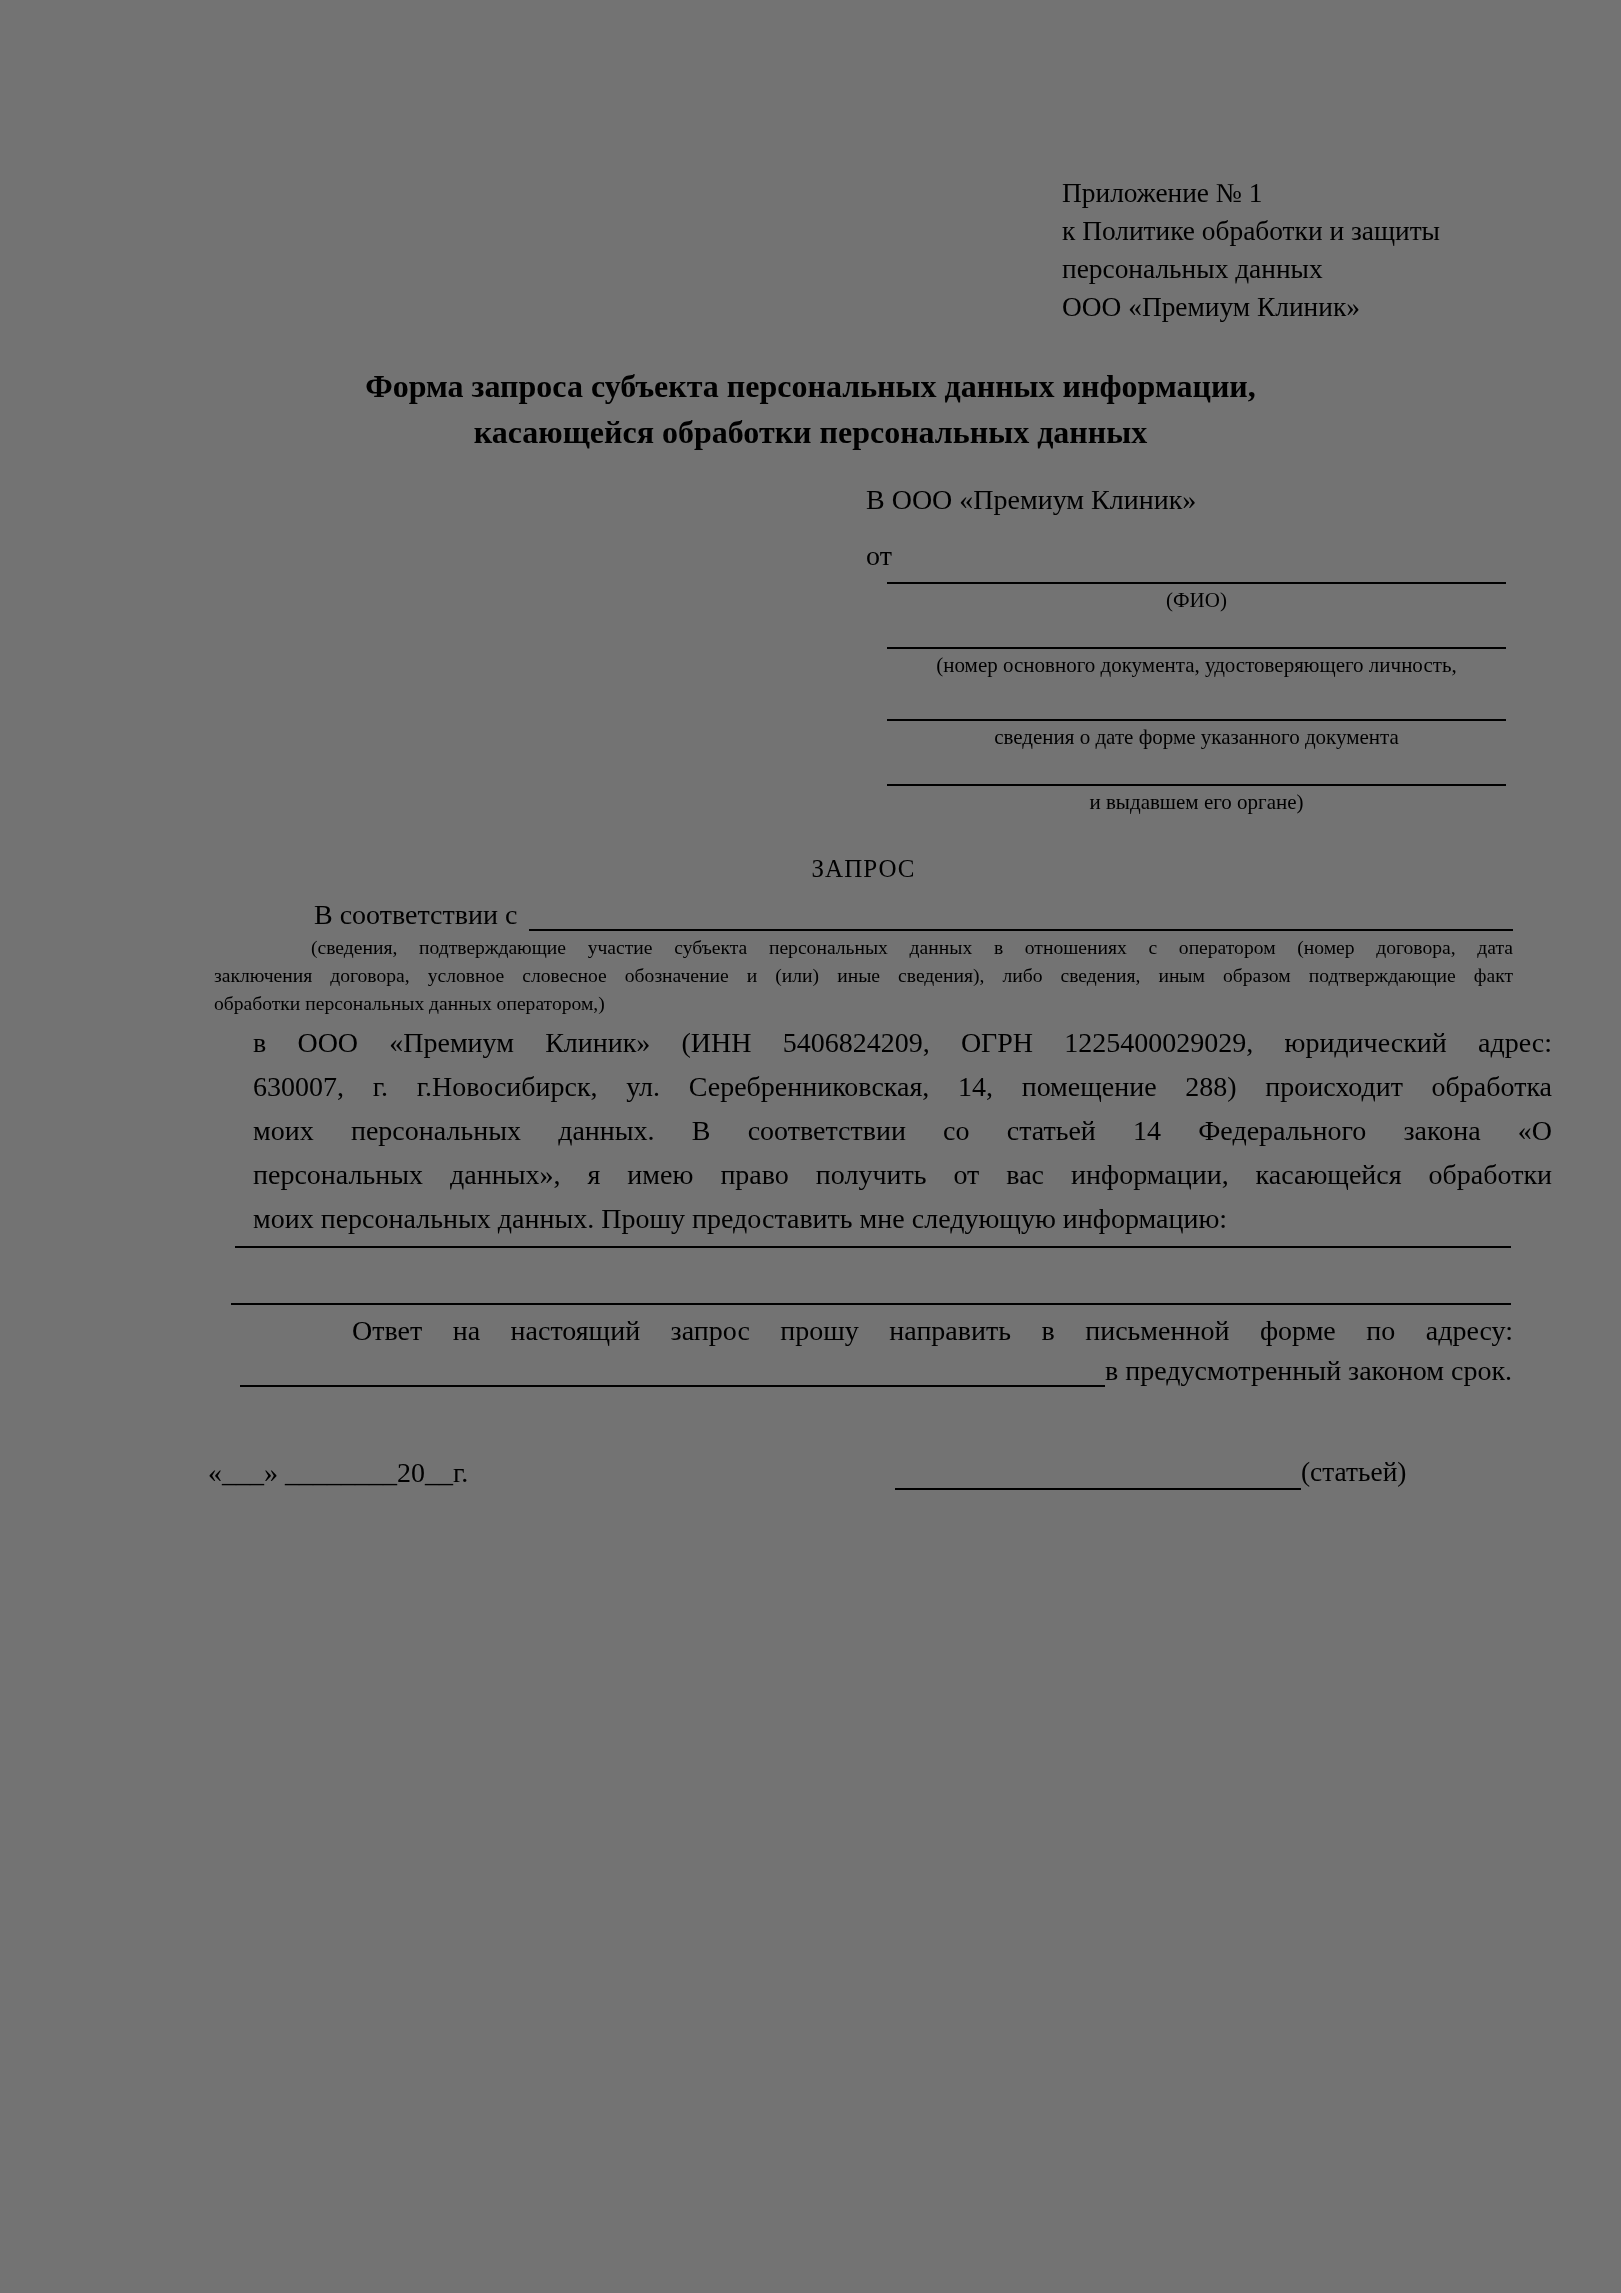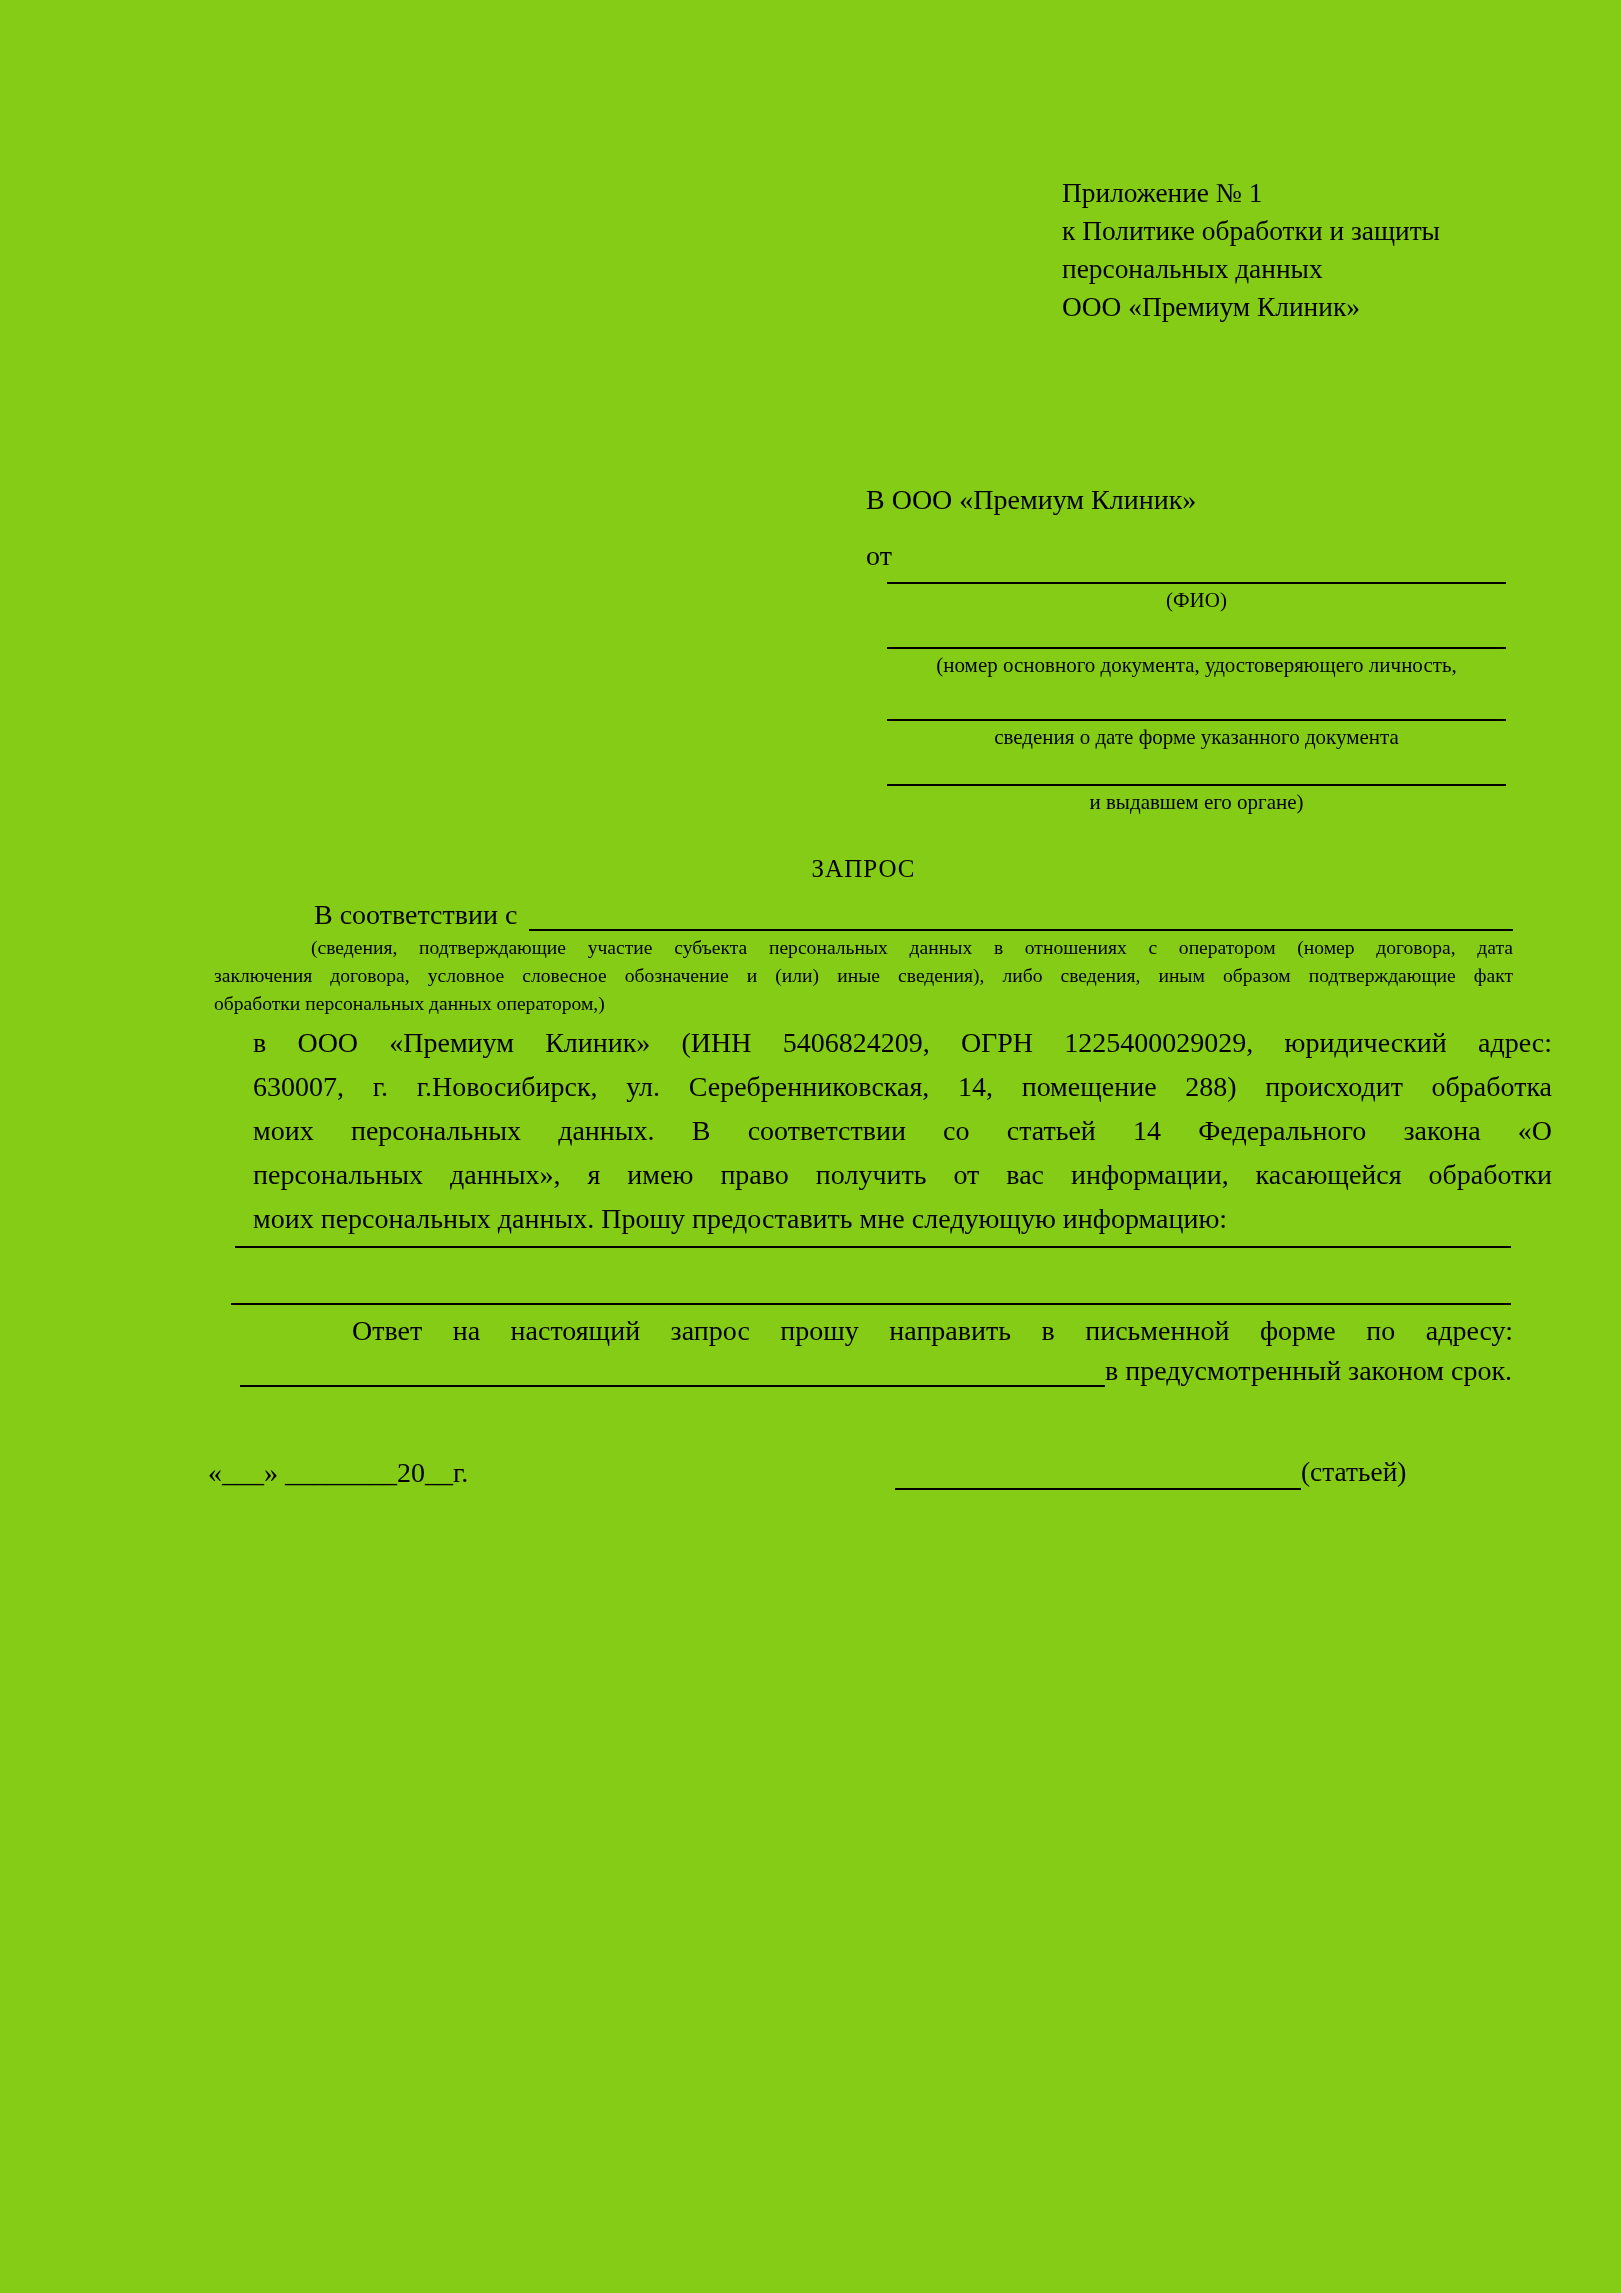--- a/index.html
+++ b/index.html
@@ -4,21 +4,21 @@
 <style>
   html, body {
     margin: 0;
     padding: 0;
     background: #888;
   }
   .page {
     position: relative;
     width: 1621px;
     height: 2294px;
-    background: #84cc16;
+    background: #737373;
     font-family: "Liberation Serif", "DejaVu Serif", serif;
     color: #000000;
     overflow: hidden;
   }
   .abs { position: absolute; }
 
   .appendix {
     left: 1062px;
     top: 174px;
     font-size: 27.4px;
@@ -159,20 +159,24 @@
 
 <div class="page">
 
   <div class="abs appendix">
     <div>Приложение № 1</div>
     <div>к Политике обработки и защиты</div>
     <div>персональных данных</div>
     <div>ООО «Премиум Клиник»</div>
   </div>
 
+  <div class="abs doc-title">
+    <div>Форма запроса субъекта персональных данных информации,</div>
+    <div>касающейся обработки персональных данных</div>
+  </div>
 
   <div class="abs addressee-to">В ООО «Премиум Клиник»</div>
   <div class="abs addressee-from">от</div>
 
   <div class="abs fill-line" style="top:582px"></div>
   <div class="abs fill-caption" style="top:589px">(ФИО)</div>
 
   <div class="abs fill-line" style="top:647px"></div>
   <div class="abs fill-caption" style="top:654px">(номер основного документа, удостоверяющего личность,</div>
 

